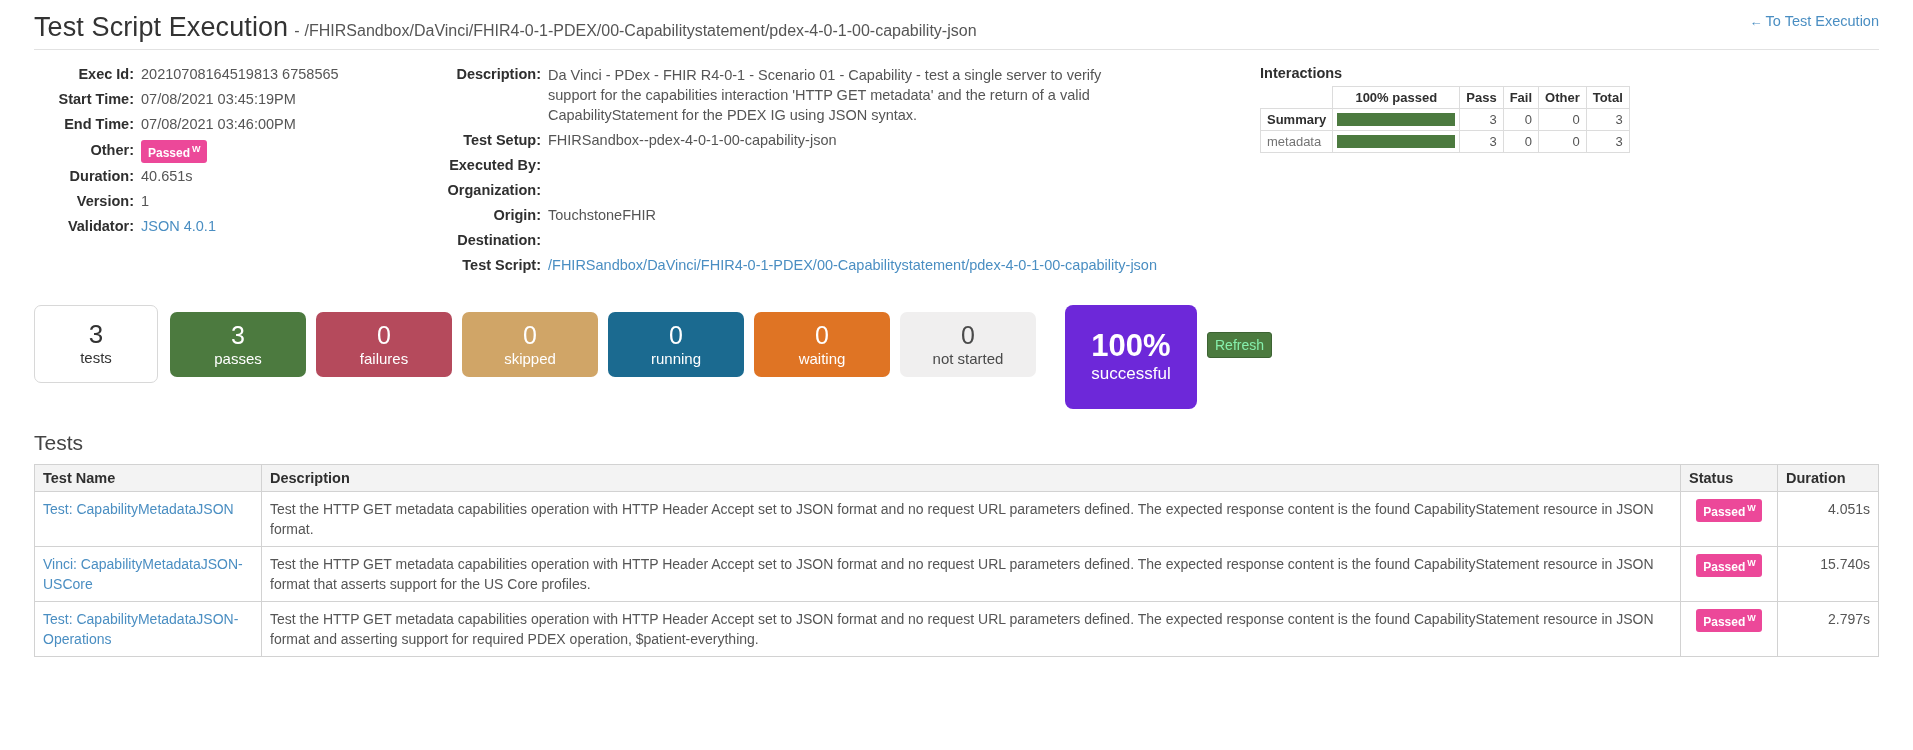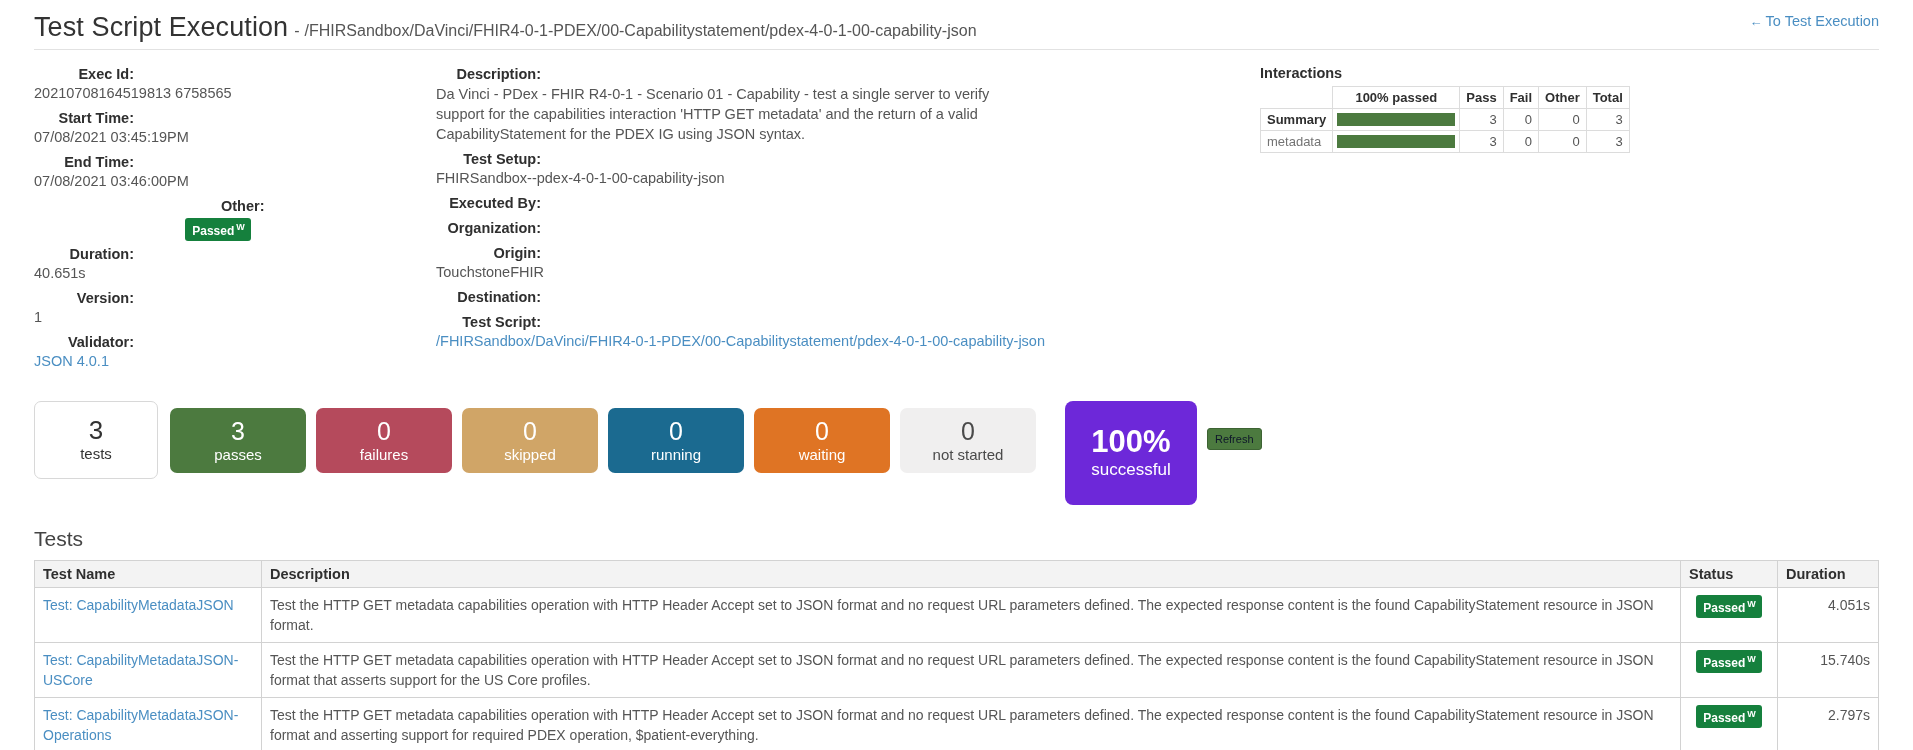--- a/index.html
+++ b/index.html
@@ -38,36 +38,36 @@
 
   
   .info-region {
     display: flex;
     padding-top: 15px;
   }
   .col-left  { width: 368px; flex: 0 0 368px; }
   .col-mid   { width: 780px; flex: 0 0 780px; margin-left: 34px; }
   .col-right { flex: 1 1 auto; padding-left: 44px; }
 
-  .kv { display: flex; margin-bottom: 6px; line-height: 19px; flex-direction: column; }
+  .kv { display: flex; margin-bottom: 6px; line-height: 19px; }
   .kv .k {
     font-weight: bold; color: #2f2f2f; text-align: right;
     padding-right: 7px; font-size: 14.5px; flex: 0 0 auto;
   }
   .kv .v { color: #555; font-size: 14.5px; }
   .kv .v.link { color: #4a8ec2; }
   .col-left .k  { width: 100px; }
   .col-mid  .k  { width: 105px; }
   .kv.status-row { margin-bottom: 4px; align-items: center; }
   .kv.status-row .k { padding-bottom: 2px; }
 
   .desc-text { color: #555; font-size: 14.5px; line-height: 20px; max-width: 600px; }
 
   .badge-passed {
-    display: inline-block; background: #15803d; color: #ffffff;
+    display: inline-block; background: #ec4899; color: #ffffff;
     font-size: 12px; font-weight: bold; border-radius: 3px;
     padding: 3px 6px 3px 7px; line-height: 13px; white-space: nowrap;
   }
   .badge-passed sup { font-size: 9px; margin-left: 2px; vertical-align: super; }
 
   
   .interactions-title {
     font-weight: bold; font-size: 14.5px; color: #2f2f2f; margin-bottom: 5px;
   }
   table.interactions {
@@ -107,22 +107,22 @@
   .tile-running  { background: #1b6a90; }
   .tile-waiting  { background: #df7424; }
   .tile-notstarted { background: #f0efef; color: #4a4a4a; }
   .tile-success {
     width: 132px; height: 104px; background: #6d28d9; border-radius: 8px;
     margin-left: 19px; margin-right: 10px;
   }
   .tile-success .num { font-size: 31px; font-weight: bold; line-height: 34px; }
   .tile-success .lbl { font-size: 17px; line-height: 22px; }
   .refresh-btn {
-    margin-top: 27px; background: #4c7a3f; color: #0f172a; border: 1px solid #3d6333;
-    border-radius: 3px; font-size: 11px; padding: 4px 7px; cursor: pointer;
+    margin-top: 27px; background: #4c7a3f; color: #86efac; border: 1px solid #3d6333;
+    border-radius: 3px; font-size: 14px; padding: 4px 7px; cursor: pointer;
     font-family: "Liberation Sans", sans-serif;
   }
 
   
   .tests-heading {
     font-size: 21px; color: #444; margin: 22px 0 9px 0; font-weight: normal;
   }
   table.tests {
     width: 1845px; border-collapse: collapse; font-size: 14px;
     table-layout: fixed;
@@ -313,21 +313,21 @@
       </tr>
     </thead>
     <tbody>
       <tr>
         <td class="c-name"><a href="#">Test: CapabilityMetadataJSON</a></td>
         <td>Test the HTTP GET metadata capabilities operation with HTTP Header Accept set to JSON format and no request URL parameters defined. The expected response content is the found CapabilityStatement resource in JSON format.</td>
         <td class="c-status"><span class="badge-passed"><span>Passed</span><sup>W</sup></span></td>
         <td class="c-dur">4.051s</td>
       </tr>
       <tr>
-        <td class="c-name"><a href="#">Test: CapabilityMetadataJSON-USCore</a></td>
+        <td class="c-name"><a href="#">Vinci: CapabilityMetadataJSON-USCore</a></td>
         <td>Test the HTTP GET metadata capabilities operation with HTTP Header Accept set to JSON format and no request URL parameters defined. The expected response content is the found CapabilityStatement resource in JSON format that asserts support for the US Core profiles.</td>
         <td class="c-status"><span class="badge-passed"><span>Passed</span><sup>W</sup></span></td>
         <td class="c-dur">15.740s</td>
       </tr>
       <tr>
         <td class="c-name"><a href="#">Test: CapabilityMetadataJSON-Operations</a></td>
         <td>Test the HTTP GET metadata capabilities operation with HTTP Header Accept set to JSON format and no request URL parameters defined. The expected response content is the found CapabilityStatement resource in JSON format and asserting support for required PDEX operation, $patient-everything.</td>
         <td class="c-status"><span class="badge-passed"><span>Passed</span><sup>W</sup></span></td>
         <td class="c-dur">2.797s</td>
       </tr>

